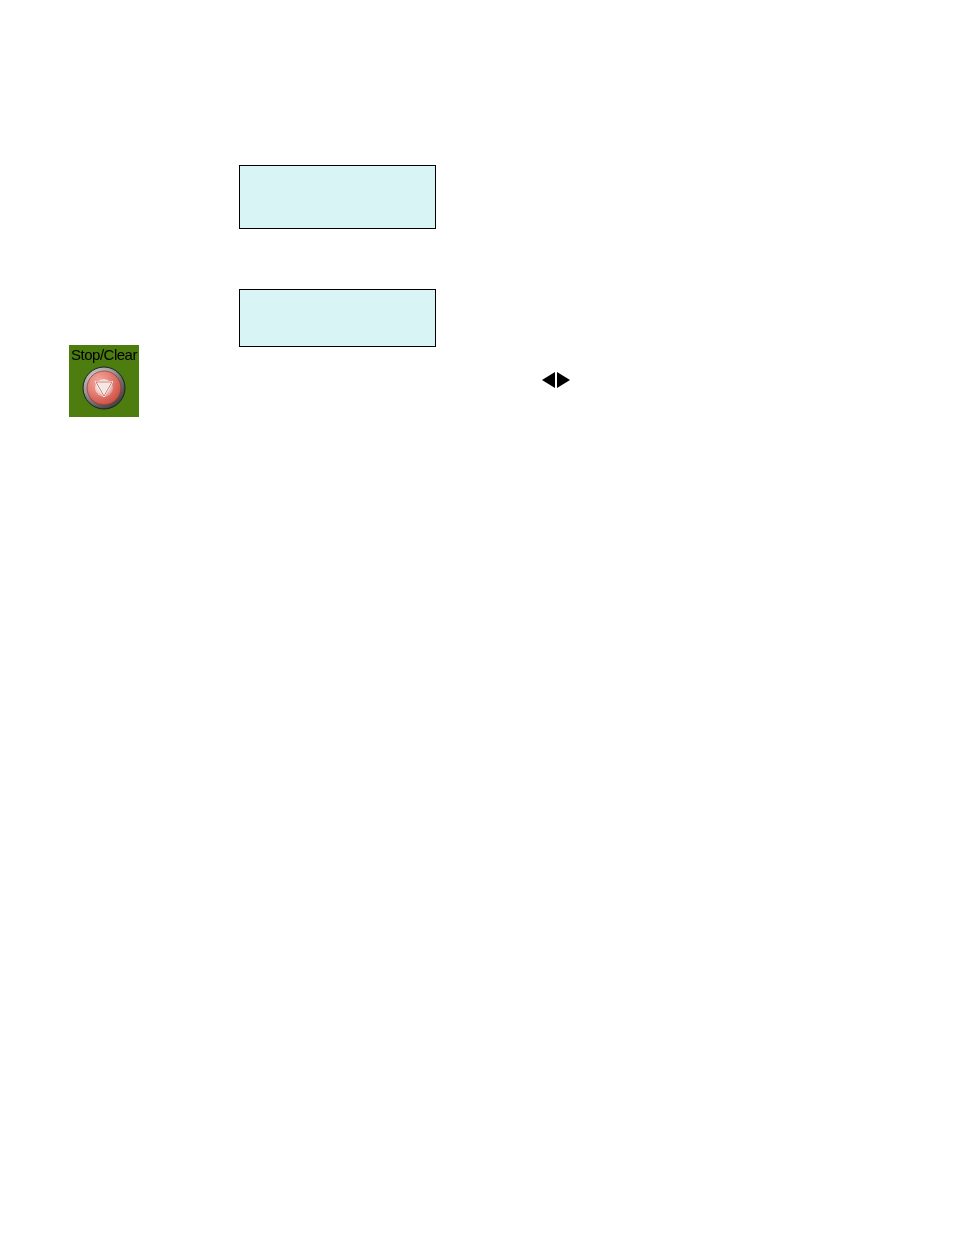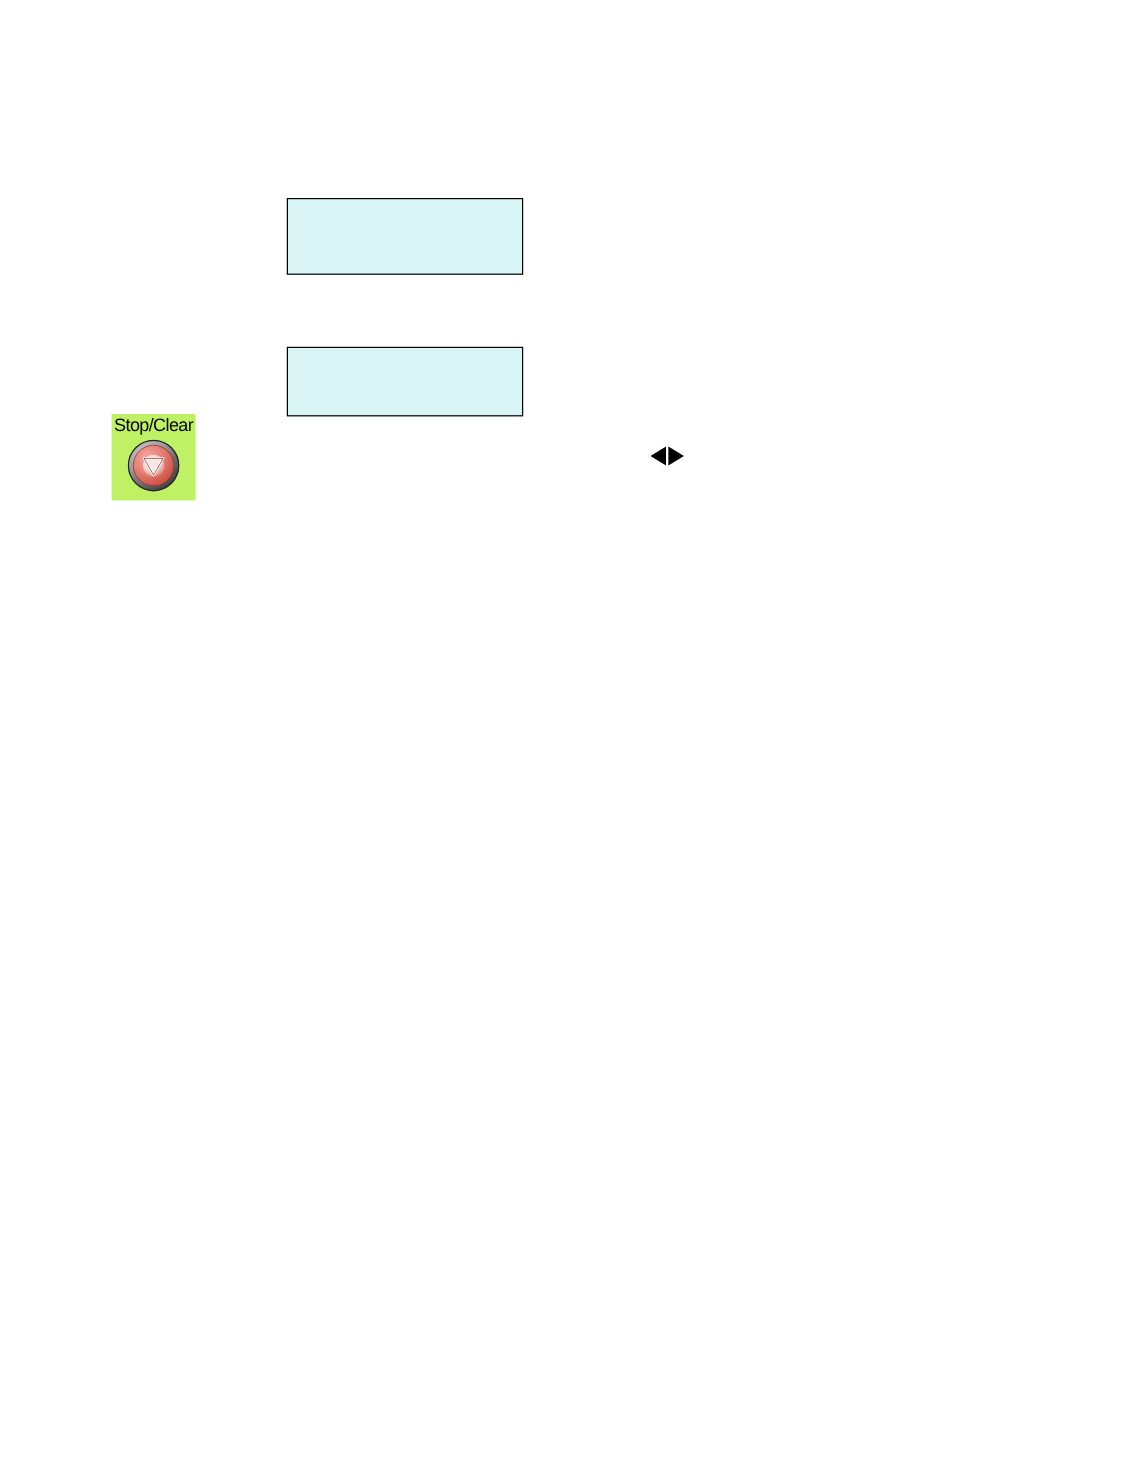--- a/index.html
+++ b/index.html
@@ -34,24 +34,23 @@
     top: 205px;
     width: 28px;
     height: 18px;
   }
   .stopclear {
     position: absolute;
     left: 69px;
     top: 345px;
     width: 70px;
     height: 72px;
-    background: #bef264;
+    background: #4d7c0f;
     text-align: center;
     box-sizing: border-box;
-    margin-left: 24px;
   }
   .stopclear .label {
     font-family: "Arial Narrow", Arial, sans-serif;
     font-size: 15px;
     font-stretch: condensed;
     letter-spacing: -0.5px;
     color: #000;
     padding-top: 1px;
   }
   .stopbutton {

